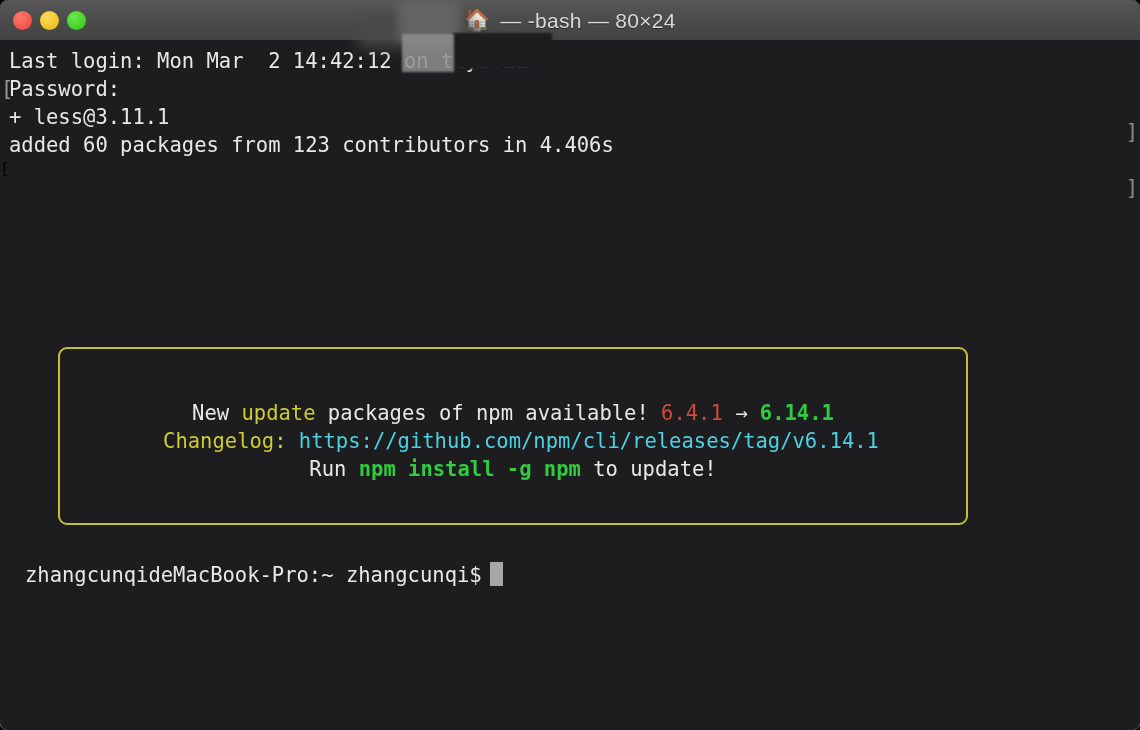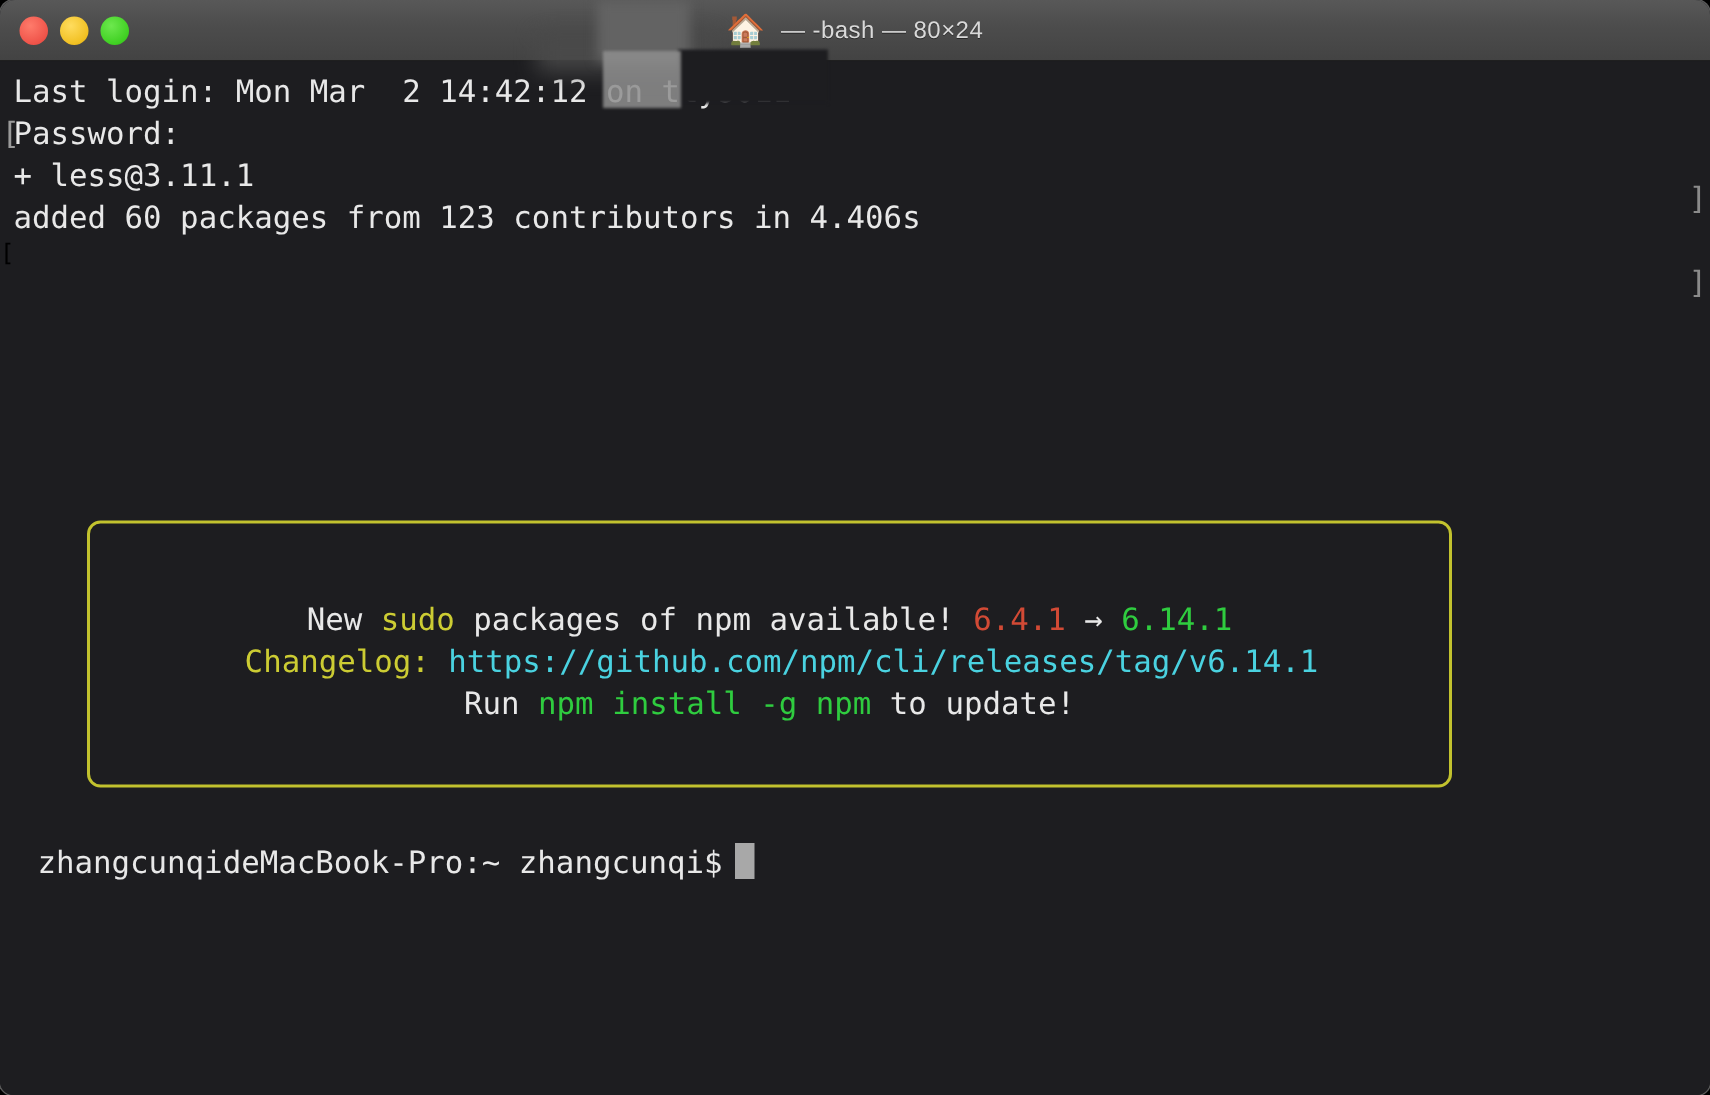--- a/index.html
+++ b/index.html
@@ -63,21 +63,21 @@
     gap: 10px;
     pointer-events: none;
   }
   #home-icon {
     font-size: 21px;
     line-height: 1;
     filter: saturate(0.9);
   }
   #window-title {
     font-family: "Liberation Sans", sans-serif;
-    font-size: 16px;
+    font-size: 21px;
     font-weight: 400;
     color: #d9d9d9;
     letter-spacing: 0.3px;
     text-shadow: 0 1px 0 rgba(0,0,0,.45);
     white-space: pre;
   }
 
   
   #terminal-body {
     position: relative;
@@ -95,21 +95,21 @@
     color: #e8e8e8;
     white-space: pre;
     padding-left: 9px;
     letter-spacing: 0px;
   }
 
   .seg { white-space: pre; }
   .c-white   { color: #e8e8e8; }
   .c-yellow  { color: #cccc33; }
   .c-red     { color: #d24a35; }
-  .c-green   { color: #2fcc3f; }
+  .c-green   { color: #2fcc3f; font-weight: bold; }
   .c-cyan    { color: #4ad2e0; }
 
   
   #npm-box {
     position: absolute;
     left: 58px;
     top: 306px;
     width: 910px;
     height: 178px;
     border: 2px solid #c2c22e;
@@ -223,21 +223,21 @@
     
     <span id="left-bracket-2" style="top:34px;">[</span>
     <span id="left-bracket-4" style="top:90px;">[</span>
 
     
     <span class="edge-mark" id="edge-mark-1">]</span>
     <span class="edge-mark" id="edge-mark-2">]</span>
 
     
     <div id="npm-box">
-      <div class="box-line" id="npm-line-1"><span class="seg c-white">New </span><span class="seg c-yellow">sudo</span><span class="seg c-white"> packages of npm available! </span><span class="seg c-red">6.4.1</span><span class="seg c-white"> → </span><span class="seg c-green">6.14.1</span></div>
+      <div class="box-line" id="npm-line-1"><span class="seg c-white">New </span><span class="seg c-yellow">update</span><span class="seg c-white"> packages of npm available! </span><span class="seg c-red">6.4.1</span><span class="seg c-white"> → </span><span class="seg c-green">6.14.1</span></div>
 
       <div class="box-line" id="npm-line-2"><span class="seg c-yellow">Changelog: </span><span class="seg c-cyan">https://github.com/npm/cli/releases/tag/v6.14.1</span></div>
 
       <div class="box-line" id="npm-line-3"><span class="seg c-white">Run </span><span class="seg c-green">npm install -g npm</span><span class="seg c-white"> to update!</span></div>
     </div>
 
     
     <div class="tline" style="position:absolute; left:0; top:520px;margin-left:16px;"><span class="seg c-white">zhangcunqideMacBook-Pro:~ zhangcunqi$</span><span id="cursor-block"></span></div>
 
   </div>

